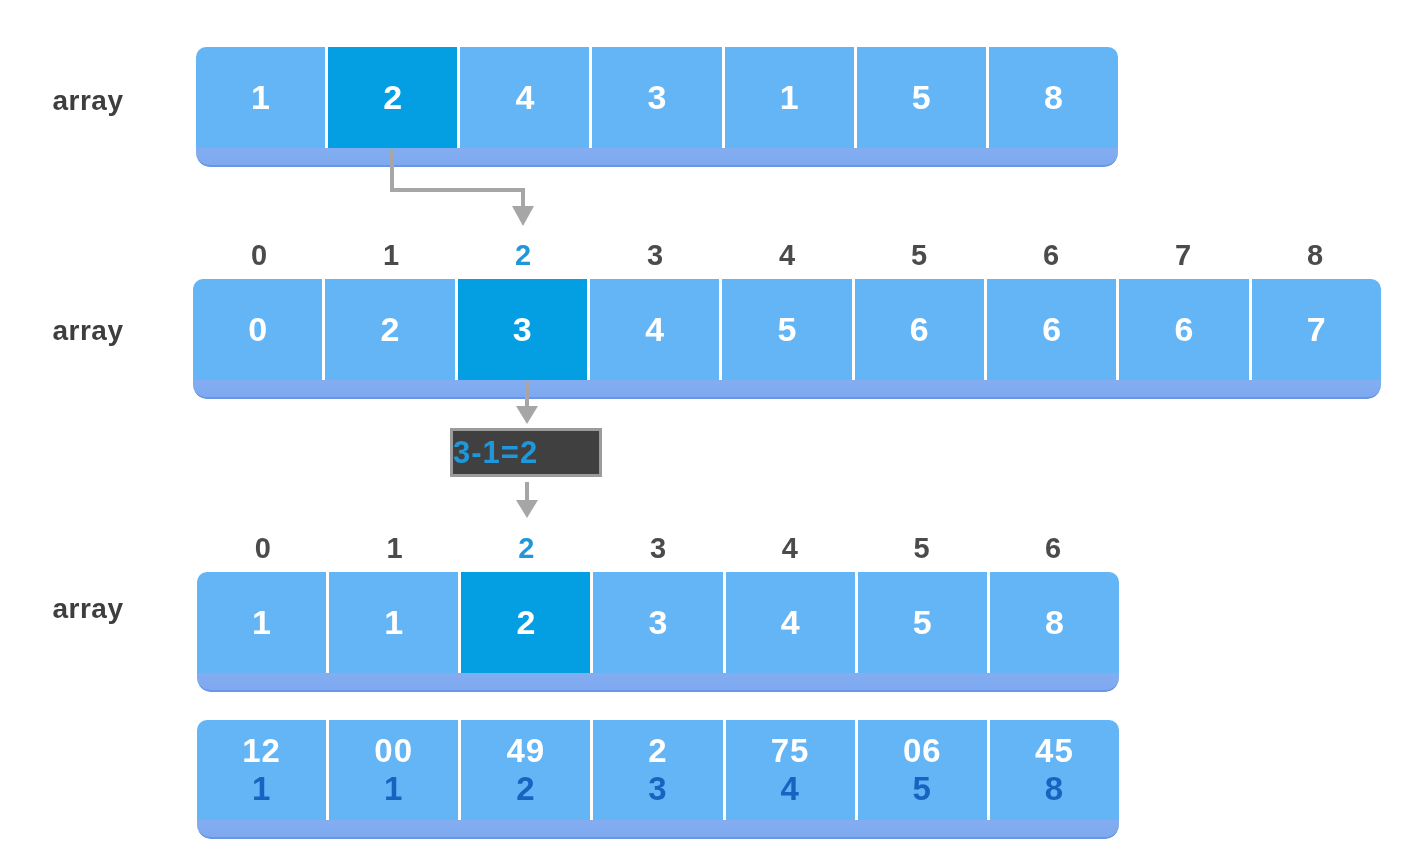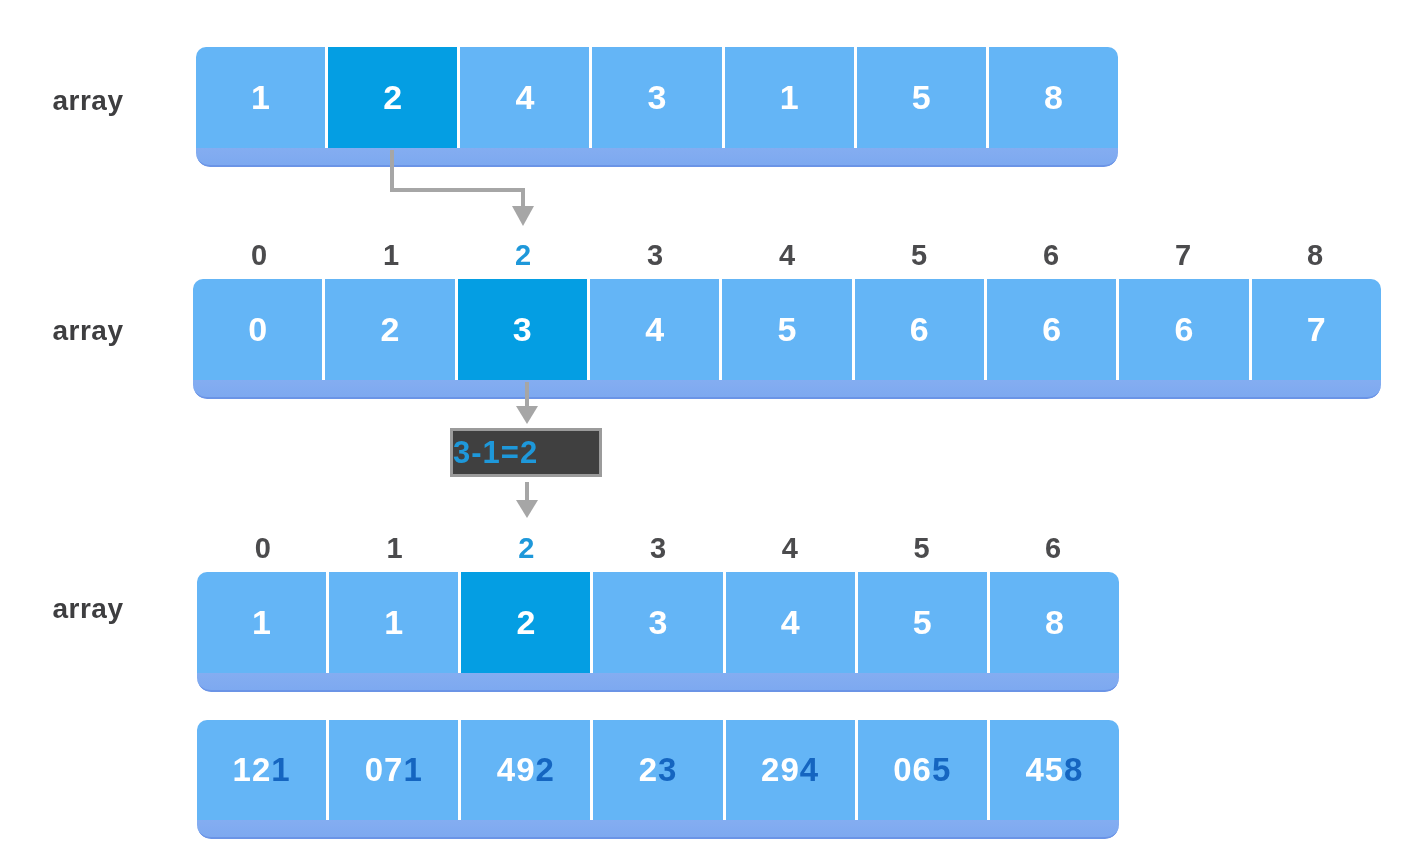--- a/index.html
+++ b/index.html
@@ -29,21 +29,21 @@
     position:absolute;border-radius:10px 10px 14px 14px;overflow:hidden;
   }
   .cells{display:flex;width:100%;}
   .cell{
     flex:1 1 0;height:101px;background:var(--cell-blue);
     display:flex;align-items:center;justify-content:center;
     font-size:34px;font-weight:700;color:var(--cell-text);
   }
   .cell + .cell{border-left:3px solid #ffffff;}
   .cell.hl{background:var(--highlight-blue);}
-  .digit-cell{height:100px;font-size:33px;letter-spacing:1px;}
+  .digit-cell{height:100px;font-size:33px;letter-spacing:1px;flex-direction:column;}
   .digit-suffix{color:var(--digit-navy);}
   .bar-shadow{
     width:100%;height:17px;
     background:linear-gradient(#84adf1,var(--shadow-blue));
     border-bottom:2px solid var(--shadow-edge-blue);
     border-radius:0 0 14px 14px;
   }
   .index-row{
     position:absolute;display:flex;height:38px;
   }
@@ -200,33 +200,33 @@
     <div class="bar-shadow"></div>
   </div>
 
   <div class="bar" style="left:197px;top:720px;width:922px">
     <div class="cells">
       <div class="cell digit-cell">
           <span>12</span>
           <span class="digit-suffix">1</span>
         </div>
       <div class="cell digit-cell">
-          <span>07</span>
+          <span>00</span>
           <span class="digit-suffix">1</span>
         </div>
       <div class="cell digit-cell">
           <span>49</span>
           <span class="digit-suffix">2</span>
         </div>
       <div class="cell digit-cell">
           <span>2</span>
           <span class="digit-suffix">3</span>
         </div>
       <div class="cell digit-cell">
-          <span>29</span>
+          <span>75</span>
           <span class="digit-suffix">4</span>
         </div>
       <div class="cell digit-cell">
           <span>06</span>
           <span class="digit-suffix">5</span>
         </div>
       <div class="cell digit-cell">
           <span>45</span>
           <span class="digit-suffix">8</span>
         </div>

